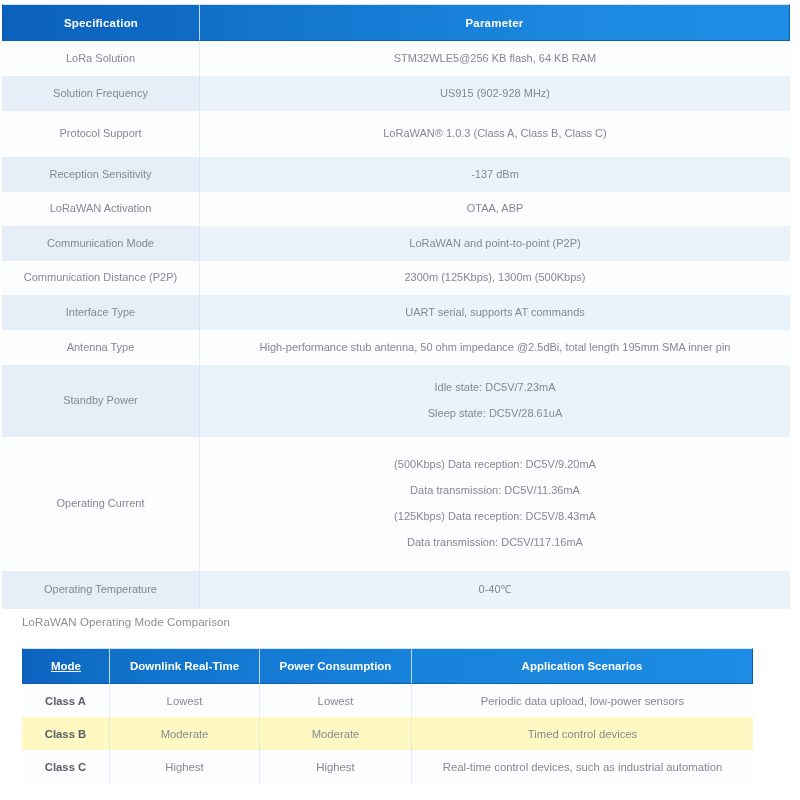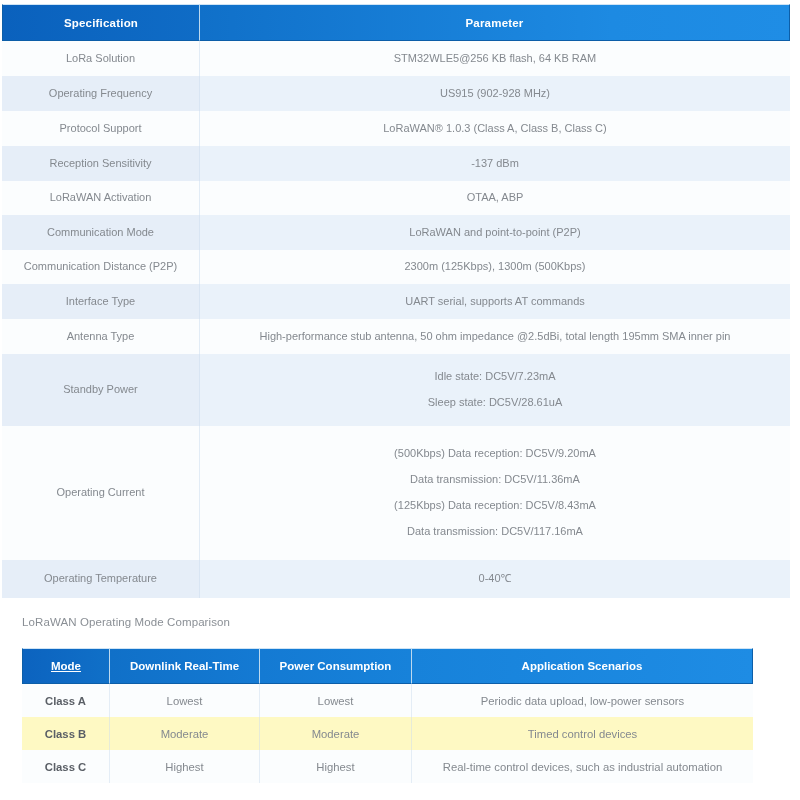--- a/index.html
+++ b/index.html
@@ -173,27 +173,27 @@
       </tr>
     </thead>
     <tbody>
 
       <tr class="odd">
         <td class="lbl" style="height:35px">LoRa Solution</td>
         <td style="height:35px">STM32WLE5@256 KB flash, 64 KB RAM</td>
       </tr>
 
       <tr class="even">
-        <td class="lbl" style="height:35px">Operating Frequency</td>
+        <td class="lbl" style="height:35px">Solution Frequency</td>
         <td style="height:35px">US915 (902-928 MHz)</td>
       </tr>
 
       <tr class="odd">
         <td class="lbl" style="height:19px">Protocol Support</td>
-        <td style="height:35px">LoRaWAN® 1.0.3 (Class A, Class B, Class C)</td>
+        <td style="height:46px">LoRaWAN® 1.0.3 (Class A, Class B, Class C)</td>
       </tr>
 
       <tr class="even">
         <td class="lbl" style="height:35px">Reception Sensitivity</td>
         <td style="height:35px">-137 dBm</td>
       </tr>
 
       <tr class="odd">
         <td class="lbl" style="height:34px">LoRaWAN Activation</td>
         <td style="height:34px">OTAA, ABP</td>

